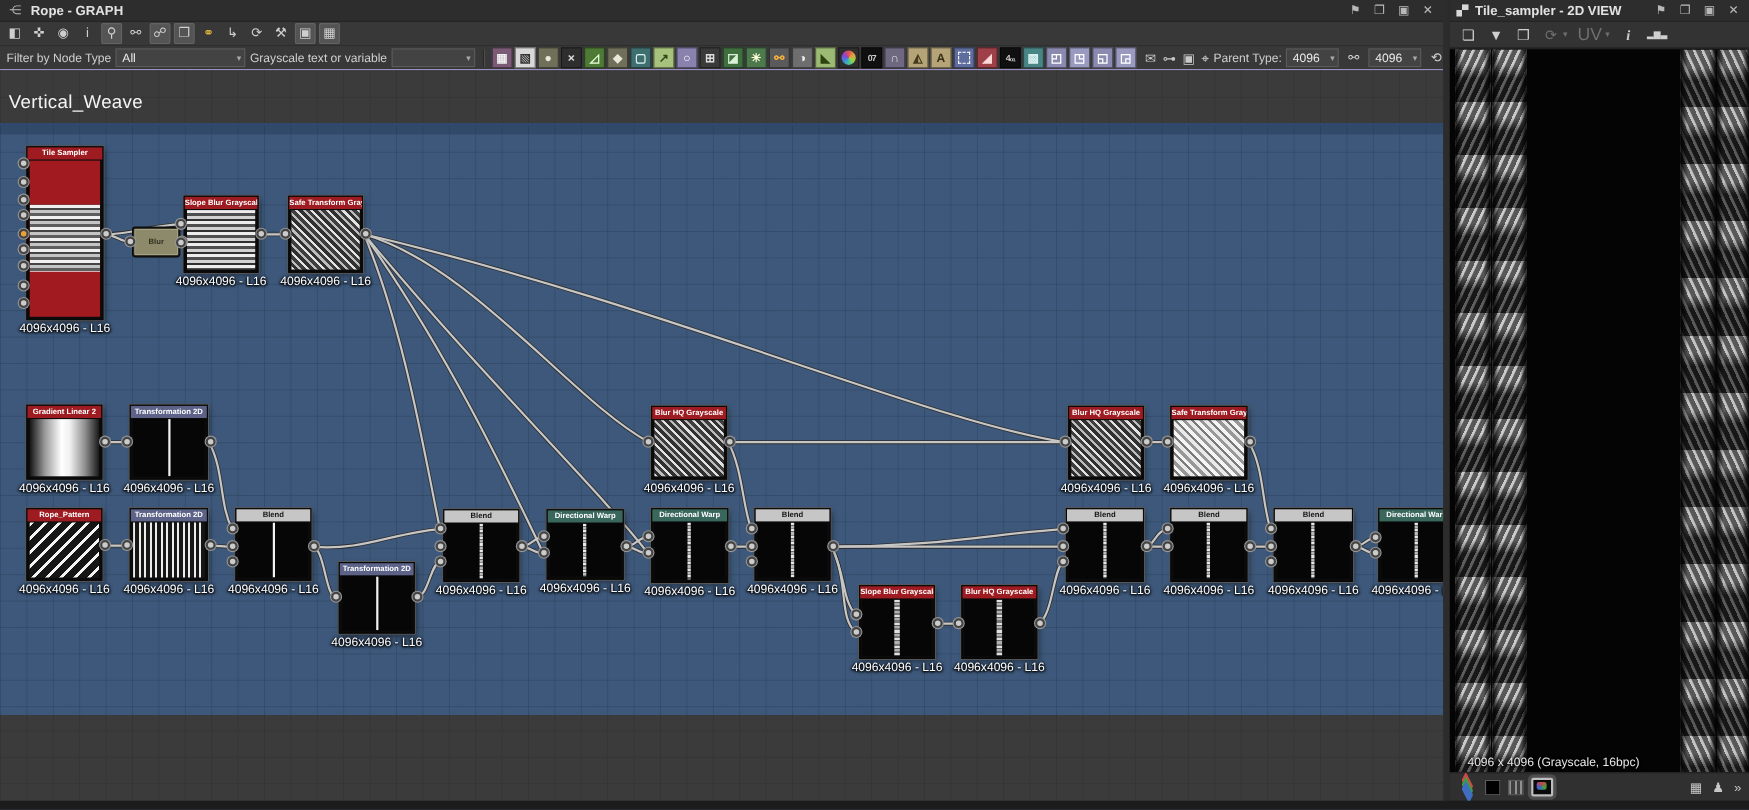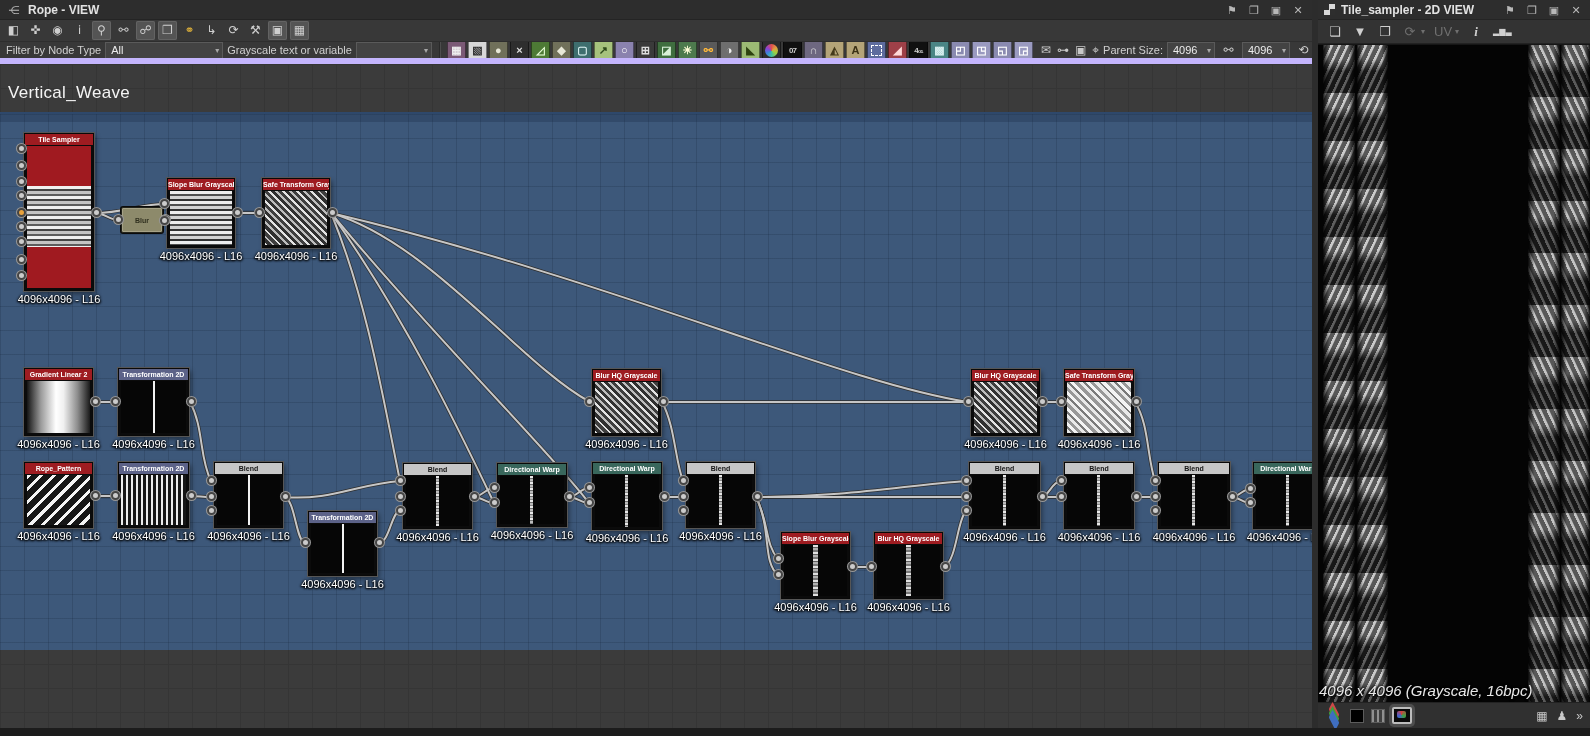--- a/index.html
+++ b/index.html
@@ -16,21 +16,21 @@
   .ptitle { white-space:nowrap; }
 
   .gpanel { position:absolute; left:0; top:0; width:1312px; height:728px; background:#3a3a3a; }
 
   .tb1 { height:22px; background:#383838; border-bottom:1px solid #2e2e2e;
          display:flex; align-items:center; gap:3px; padding:0 4px; }
   .tbtn { width:19px; height:19px; line-height:19px; text-align:center;
           color:#cfcfcf; font-size:12px; border-radius:2px; flex:0 0 auto; }
   .tbtn.act { background:#545454; box-shadow: inset 0 0 0 1px #636363; }
 
-  .tb2 { height:22px; background:#383838; border-bottom:6px solid #c4b5fd;
+  .tb2 { height:22px; background:#383838; border-bottom:1px solid #c4b5fd;
          display:flex; align-items:center; gap:4px; padding:0 6px;
          font-size:11px; color:#cfcfcf; overflow:hidden; }
   .lbl { white-space:nowrap; }
   .dd { height:17px; background:#434343; border:1px solid #5a5a5a;
         display:flex; align-items:center; justify-content:space-between;
         gap:4px; padding:0 3px 0 5px; color:#ececec; flex:0 0 auto; }
   .dd .cv { color:#a8a8a8; font-size:8px; }
   .vsep { width:1px; height:16px; background:#2a2a2a; box-shadow:1px 0 0 #4d4d4d; margin:0 3px; flex:0 0 auto; }
   .nstrip { display:flex; align-items:center; gap:2px; flex:0 0 auto; }
   .nicon { width:19px; height:19px; display:flex; align-items:center; justify-content:center;
@@ -115,22 +115,22 @@
         repeating-linear-gradient(180deg, rgba(255,255,255,.20) 0 14px, rgba(0,0,0,.50) 26px 48px),
         repeating-linear-gradient(115deg, #bdbdbd 0 2px, #2e2e2e 3px 7px); }
   .strand.rt { background-image:
         linear-gradient(90deg, rgba(0,0,0,.9), rgba(0,0,0,0) 20%, rgba(0,0,0,0) 80%, rgba(0,0,0,.9)),
         repeating-linear-gradient(180deg, rgba(255,255,255,.20) 0 16px, rgba(0,0,0,.50) 28px 52px),
         repeating-linear-gradient(65deg, #b4b4b4 0 2px, #2e2e2e 3px 7px); }
   .s1 { left:5px;  width:32px; }
   .s2 { left:39px; width:31px; }
   .s3 { left:210px; width:32px; }
   .s4 { left:243px; width:29px; }
-  .vstatus { position:absolute; left:1px; bottom:3px; color:#e8e8e8; font-size:15px;
-             text-shadow:0 1px 2px #000, 0 0 3px #000;font-style:italic; }
+  .vstatus { position:absolute; left:16px; bottom:3px; color:#e8e8e8; font-size:11px;
+             text-shadow:0 1px 2px #000, 0 0 3px #000; }
   .vbb { position:absolute; left:0; right:0; bottom:0; height:26px; background:#303030;
          border-top:1px solid #222; display:flex; align-items:center; gap:7px; padding:0 7px; }
   .vbb .right { margin-left:auto; display:flex; align-items:center; gap:9px; }
   .lstack { position:relative; width:18px; height:16px; }
   .lstack i { position:absolute; left:2px; width:14px; height:8px; transform:rotate(45deg) skew(18deg,18deg); border-radius:1px; }
   .lstack i:nth-child(1){ top:0;  background:#d04848; }
   .lstack i:nth-child(2){ top:4px; background:#3f9e3f; }
   .lstack i:nth-child(3){ top:8px; background:#3f6ec0; }
   .swb { width:14px; height:14px; background:#000; border:1px solid #5c5c5c; }
   .sws { width:14px; height:14px; border:1px solid #5c5c5c;
@@ -143,21 +143,21 @@
   .bstrip { position:absolute; left:0; top:728px; width:1590px; height:8px; background:#1c1c1c; }
 </style>
 </head>
 <body>
 
 <div class="app">
 
   <div class="gpanel">
     <div class="phead">
       <span class="hicon">⋲</span>
-      <span class="ptitle">Rope - VIEW</span>
+      <span class="ptitle">Rope - GRAPH</span>
       <span class="sp"></span>
       <span style="display:flex;gap:6px;" id="gwin">
           <span class="hicon">⚑</span>
           <span class="hicon">❐</span>
           <span class="hicon">▣</span>
           <span class="hicon">✕</span>
         </span>
     </div>
 
     <div class="tb1" id="tb1">
@@ -223,21 +223,21 @@
           <div class="nicon" style="background: rgb(138, 138, 176); color: rgb(255, 255, 255);">◱</div>
           <div class="nicon" style="background: rgb(154, 154, 192); color: rgb(255, 255, 255);">◲</div>
         </div>
       <div class="fstrip" id="fstrip">
           <span class="flaticon">✉</span>
           <span class="flaticon">⊶</span>
           <span class="flaticon">▣</span>
           <span class="flaticon">⌖</span>
         </div>
       <div class="psgroup">
-        <span class="lbl">Parent Size:</span>
+        <span class="lbl">Parent Type:</span>
         <div class="dd" style="width:48px">
           <span>4096</span>
             <span class="cv">▾</span>
         </div>
         <span id="szicons" style="display:flex;gap:4px;align-items:center;">
             <span class="tbtn">⚯</span>
           </span>
         <div class="dd" style="width:48px">
           <span>4096</span>
             <span class="cv">▾</span>
@@ -521,21 +521,21 @@
           <span class="hicon">✕</span>
         </span>
     </div>
 
     <div class="vtb" id="vtb">
         <span class="tbtn">❏</span>
         <span class="tbtn">▼</span>
         <span class="tbtn">❐</span>
         <span class="tbtn dim">⟳</span>
         <span class="mini">▾</span>
-        <span class="tbtn dim" style="font-size: 13px;">UV</span>
+        <span class="tbtn dim" style="font-size: 16px;">UV</span>
         <span class="mini">▾</span>
         <span class="tbtn" style="font-style: italic; font-family: &quot;Liberation Serif&quot;, serif; font-weight: bold;">i</span>
         <span class="tbtn" style="font-size: 8px;">▂▆▃</span>
       </div>
 
     <div class="view">
       <div class="strand s1"></div>
       <div class="strand s2"></div>
       <div class="strand rt s3"></div>
       <div class="strand rt s4"></div>

